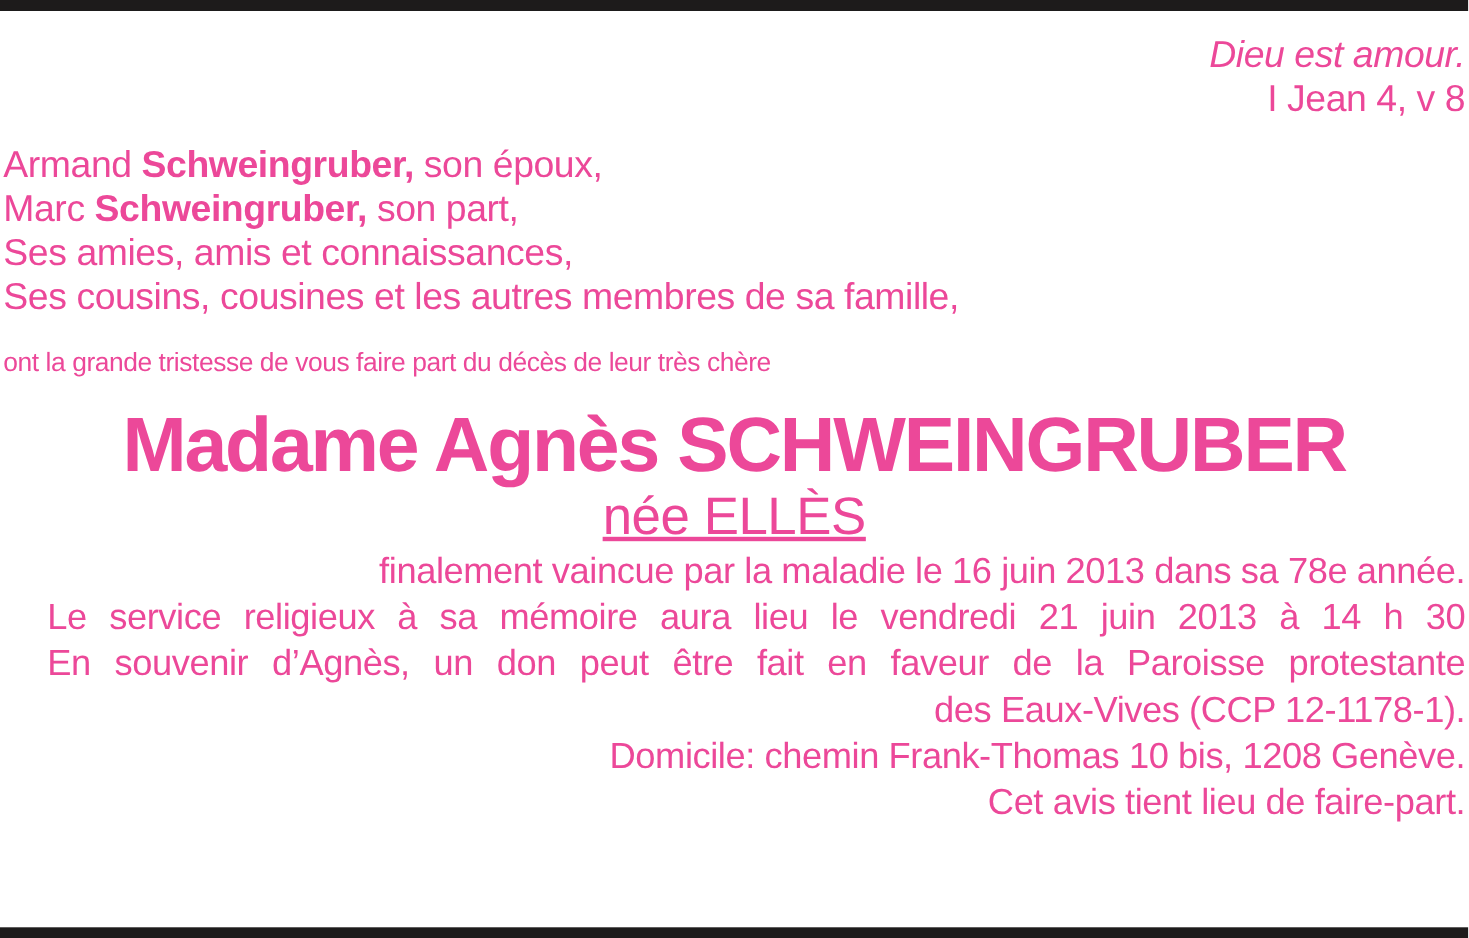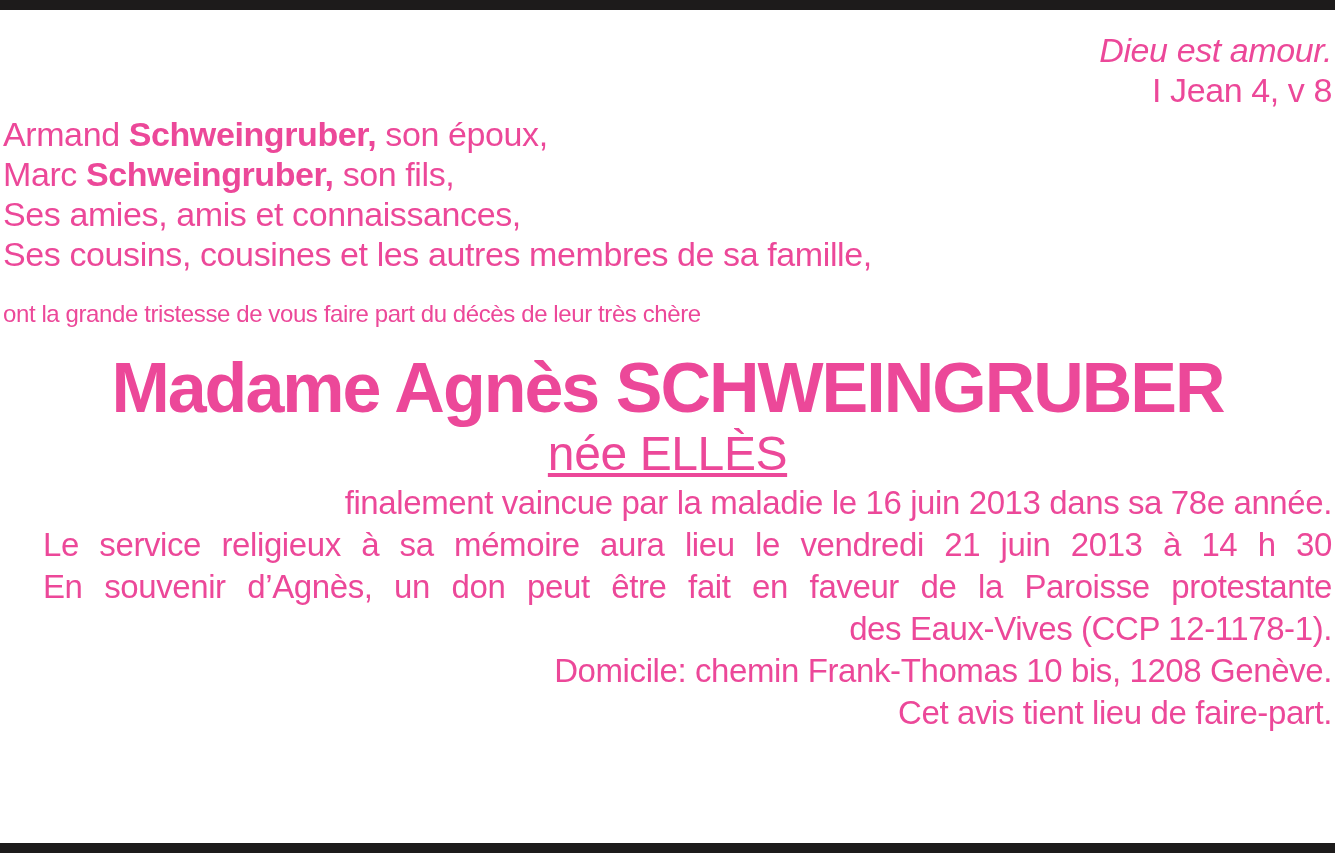--- a/index.html
+++ b/index.html
@@ -28,21 +28,21 @@
     margin-top: 20px;
     text-align: right;
     font-size: 34px;
     line-height: 40px;
   }
   .epigraph .quote { font-style: italic; }
   .epigraph .ref { font-style: normal; }
   .epigraph span { display: block; }
 
   .mourners {
-    margin-top: 4px;
+    margin-top: 20px;
     font-size: 34px;
     line-height: 40px;
   }
   .mourners .line { display: block; }
   .mourners .surname { font-weight: bold; }
 
   .intro {
     margin-top: 20px;
     font-size: 24px;
     line-height: 40px;
@@ -87,21 +87,21 @@
 
   <div class="content">
 
     <div class="epigraph">
       <span class="quote">Dieu est amour.</span>
       <span class="ref">I Jean 4, v 8</span>
     </div>
 
     <div class="mourners">
       <span class="line"><span>Armand </span><span class="surname">Schweingruber,</span><span> son époux,</span></span>
-      <span class="line"><span>Marc </span><span class="surname">Schweingruber,</span><span> son fils,</span></span>
+      <span class="line"><span>Marc </span><span class="surname">Schweingruber,</span><span> son part,</span></span>
       <span class="line"><span>Ses amies, amis et connaissances,</span></span>
       <span class="line"><span>Ses cousins, cousines et les autres membres de sa famille,</span></span>
     </div>
 
     <div class="intro">ont la grande tristesse de vous faire part du décès de leur très chère</div>
 
     <div class="deceased-name">Madame Agnès SCHWEINGRUBER</div>
 
     <div class="maiden-name">née ELLÈS</div>
 

